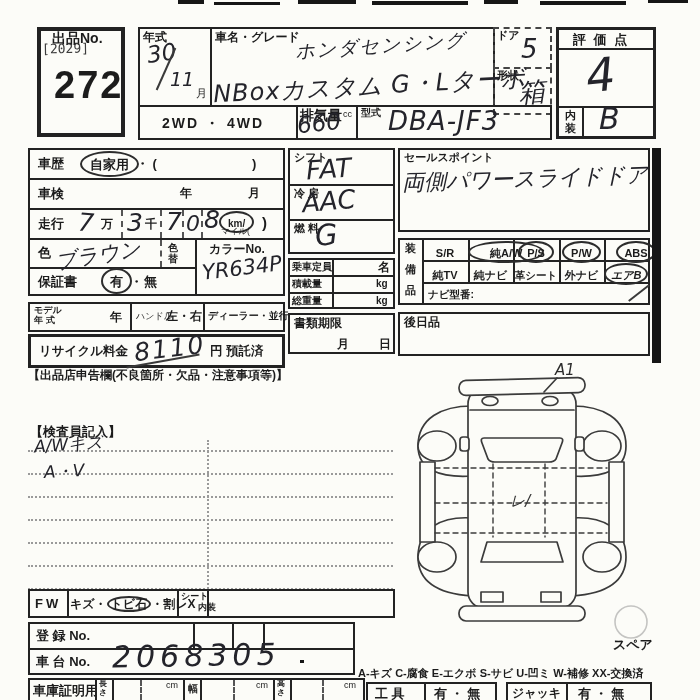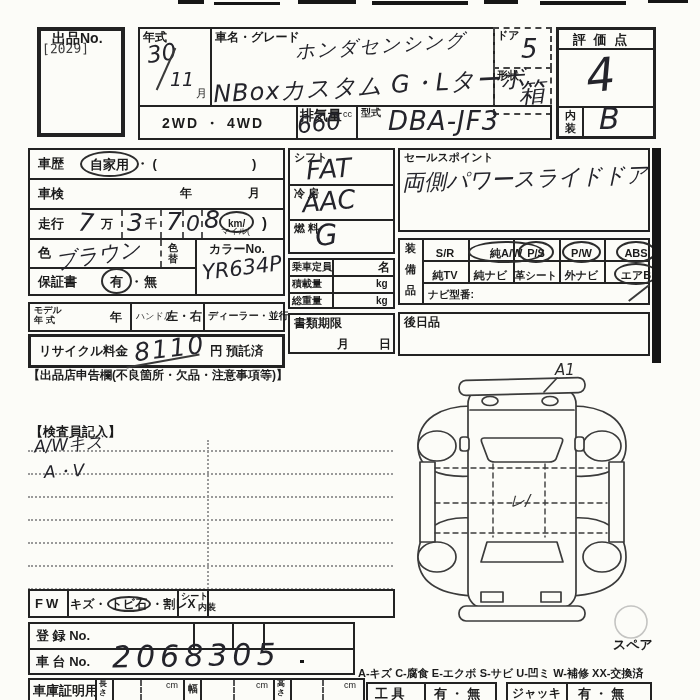--- a/index.html
+++ b/index.html
@@ -29,20 +29,21 @@
   <div class="mark" style="left:298px;top:0;width:58px;height:4px;"></div>
   <div class="mark" style="left:372px;top:1px;width:96px;height:4px;"></div>
   <div class="mark" style="left:484px;top:0;width:34px;height:4px;"></div>
   <div class="mark" style="left:540px;top:1px;width:86px;height:4px;"></div>
   <div class="mark" style="left:648px;top:0;width:40px;height:3px;"></div>
 
 
   <div class="b" style="left:37px;top:27px;width:88px;height:110px;border-width:4px;"></div>
   <div class="t bold" style="left:52px;top:31px;font-size:14px;">出品No.</div>
   <div class="t" style="left:42px;top:42px;font-size:13px;font-family:'DejaVu Sans Mono',monospace;color:#3c3c3c;transform:rotate(-1deg);">[2029]</div>
+  <div class="t bold" style="left:54px;top:66px;font-size:38px;letter-spacing:2px;">272</div>
 
   <div class="b" style="left:138px;top:27px;width:74px;height:80px;"></div>
   <div class="t bold" style="left:143px;top:31px;font-size:12px;">年式</div>
   <div class="t hand" style="left:147px;top:42px;font-size:23px;transform:rotate(-8deg);">30</div>
   <div class="stk" style="left:165px;top:46px;width:2px;height:46px;transform:rotate(24deg);"></div>
   <div class="t hand" style="left:170px;top:70px;font-size:19px;">11</div>
   <div class="t" style="left:196px;top:88px;font-size:11px;">月</div>
 
   <div class="b" style="left:210px;top:27px;width:285px;height:80px;"></div>
   <div class="t bold" style="left:215px;top:31px;font-size:12px;">車名・グレード</div>
@@ -204,21 +205,21 @@
   <div class="t" style="left:604px;top:241px;width:64px;text-align:center;">
     <span class="circ" style="padding:1px 6px;"><span style="font-size:11px;font-weight:bold;">ABS</span></span></div>
   <div class="t" style="left:422px;top:266px;width:46px;text-align:center;">
     <span style="font-size:11px;font-weight:bold;">純TV</span></div>
   <div class="t" style="left:468px;top:266px;width:45px;text-align:center;">
     <span style="font-size:11px;font-weight:bold;">純ナビ</span></div>
   <div class="t" style="left:513px;top:266px;width:46px;text-align:center;">
     <span style="font-size:10.5px;font-weight:bold;">革シート</span></div>
   <div class="t" style="left:559px;top:266px;width:45px;text-align:center;">
     <span style="font-size:11px;font-weight:bold;">外ナビ</span></div>
-  <div class="t" style="left:604px;top:263px;width:64px;text-align:center;">
+  <div class="t" style="left:604px;top:263px;width:64px;text-align:left;font-style:italic;">
     <span class="circ" style="padding:1px 5px;"><span style="font-size:11px;font-weight:bold;">エアB</span></span></div>
   <div class="t bold" style="left:428px;top:289px;font-size:10.5px;">ナビ型番:</div>
   <div class="stk" style="left:626px;top:292px;width:26px;height:2px;transform:rotate(-38deg);"></div>
 
   <div class="mark" style="left:652px;top:148px;width:9px;height:215px;"></div>
 
   <div class="b" style="left:398px;top:312px;width:252px;height:44px;"></div>
   <div class="t bold" style="left:404px;top:316px;font-size:12px;">後日品</div>
 
   <div style="position:absolute;left:402px;top:360px;width:262px;height:292px;">

